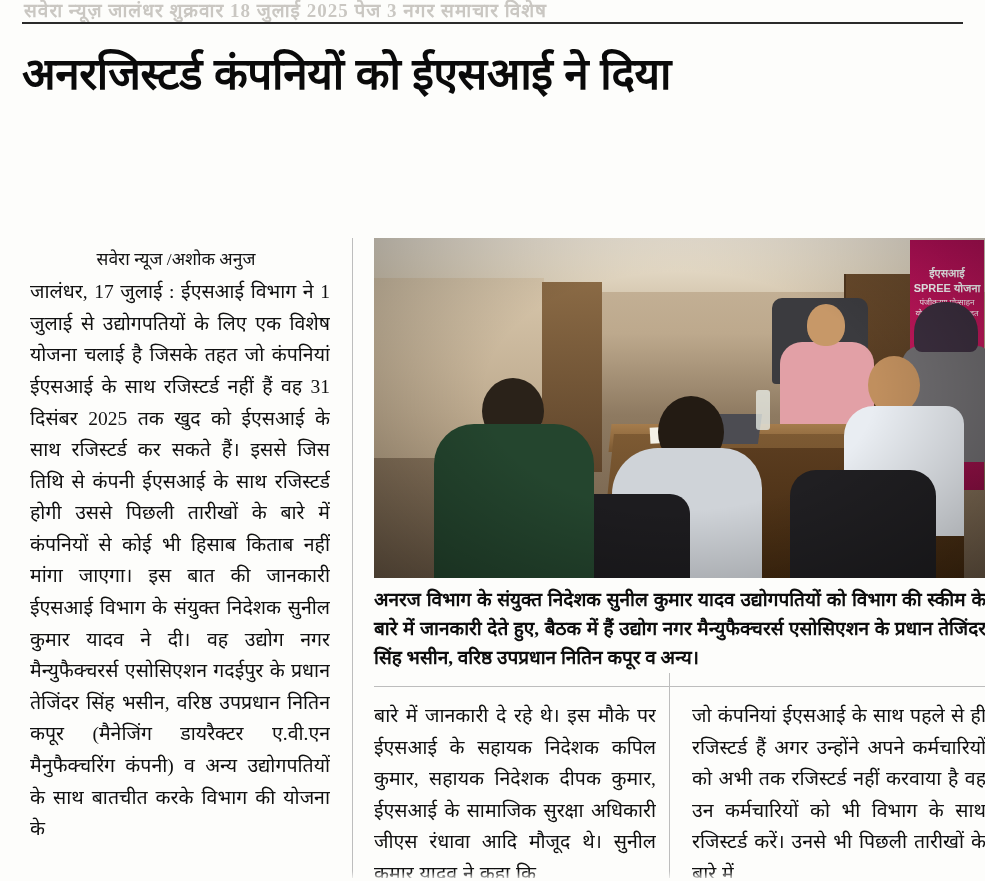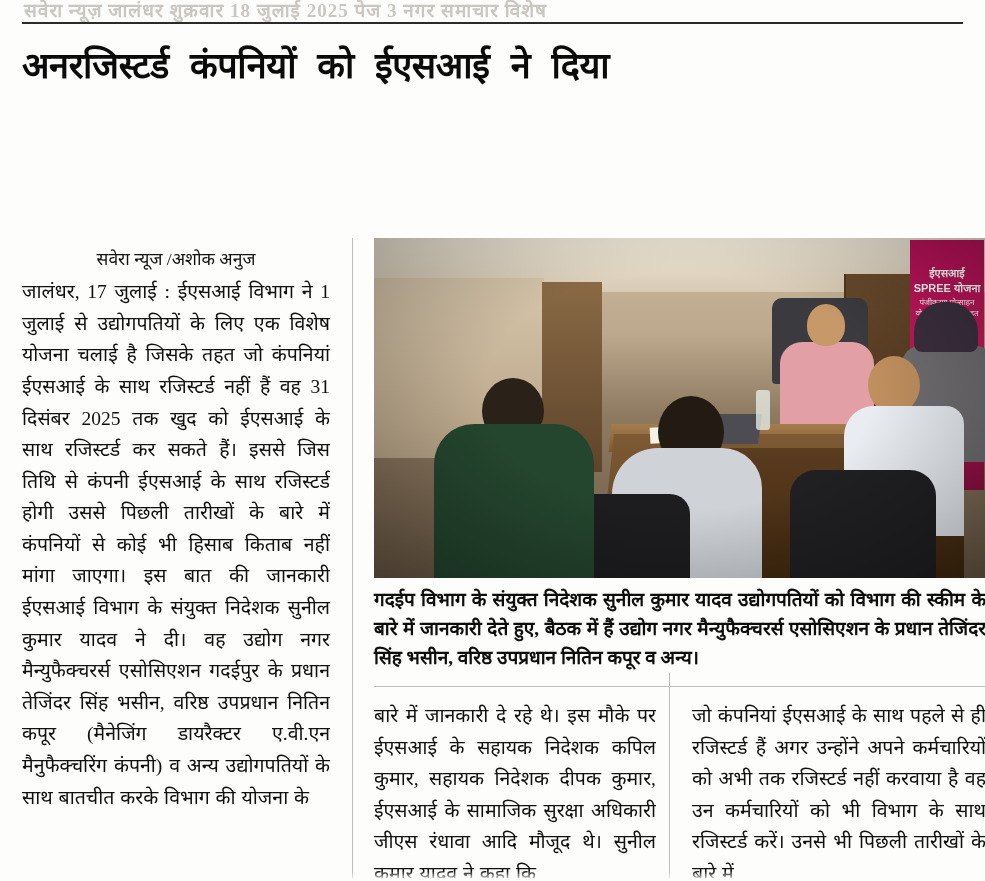--- a/index.html
+++ b/index.html
@@ -46,25 +46,25 @@
     width: 941px;
     height: 2px;
     background: #2a2a2a;
   }
   .headline {
     position: absolute;
     top: 46px;
     left: 22px;
     width: 944px;
     font-weight: bold;
-    font-size: 36px;
+    font-size: 44px;
     line-height: 1.26;
     letter-spacing: -0.4px;
     color: #0a0a0a;
-    font-family: Liberation Mono, monospace;
+    font-family: Liberation Sans, sans-serif;
   }
   .headline .line2 {
     display: block;
   }
   .content {
     position: absolute;
     top: 238px;
     left: 22px;
     width: 944px;
     height: 640px;
@@ -88,20 +88,21 @@
   .body-text {
     font-size: 19.5px;
     line-height: 1.62;
     text-align: justify;
     text-justify: inter-word;
     color: #101010;
     word-spacing: 1px;
   }
   .col-left .body-text {
     text-align: justify;
+    margin-left: 8px;
   }
   
   .vrule {
     position: absolute;
     top: 0;
     width: 1px;
     background: #bdbdbd;
     height: 640px;
   }
   .vrule.v1 { left: 330px; }
@@ -366,21 +367,21 @@
         <div class="chair-right"></div>
         <div class="person-midback-head"></div>
         <div class="person-midback"></div>
         <div class="chair-left"></div>
         <div class="person-left-head"></div>
         <div class="person-left"></div>
         <div class="vignette"></div>
       </div>
     </div>
 
-    <div class="caption">गदईप विभाग के संयुक्त निदेशक सुनील कुमार यादव उद्योगपतियों को विभाग की स्कीम के बारे में जानकारी देते हुए, बैठक में हैं उद्योग नगर मैन्युफैक्चरर्स एसोसिएशन के प्रधान तेजिंदर सिंह भसीन, वरिष्ठ उपप्रधान नितिन कपूर व अन्य।</div>
+    <div class="caption">अनरज विभाग के संयुक्त निदेशक सुनील कुमार यादव उद्योगपतियों को विभाग की स्कीम के बारे में जानकारी देते हुए, बैठक में हैं उद्योग नगर मैन्युफैक्चरर्स एसोसिएशन के प्रधान तेजिंदर सिंह भसीन, वरिष्ठ उपप्रधान नितिन कपूर व अन्य।</div>
     <div class="hrule-caption"></div>
 
     <div class="col-mid">
       <div class="body-text">बारे में जानकारी दे रहे थे। इस मौके पर ईएसआई के सहायक निदेशक कपिल कुमार, सहायक निदेशक दीपक कुमार, ईएसआई के सामाजिक सुरक्षा अधिकारी जीएस रंधावा आदि मौजूद थे। सुनील कुमार यादव ने कहा कि</div>
     </div>
 
     <div class="col-right">
       <div class="body-text">जो कंपनियां ईएसआई के साथ पहले से ही रजिस्टर्ड हैं अगर उन्होंने अपने कर्मचारियों को अभी तक रजिस्टर्ड नहीं करवाया है वह उन कर्मचारियों को भी विभाग के साथ रजिस्टर्ड करें। उनसे भी पिछली तारीखों के बारे में</div>
     </div>
 

